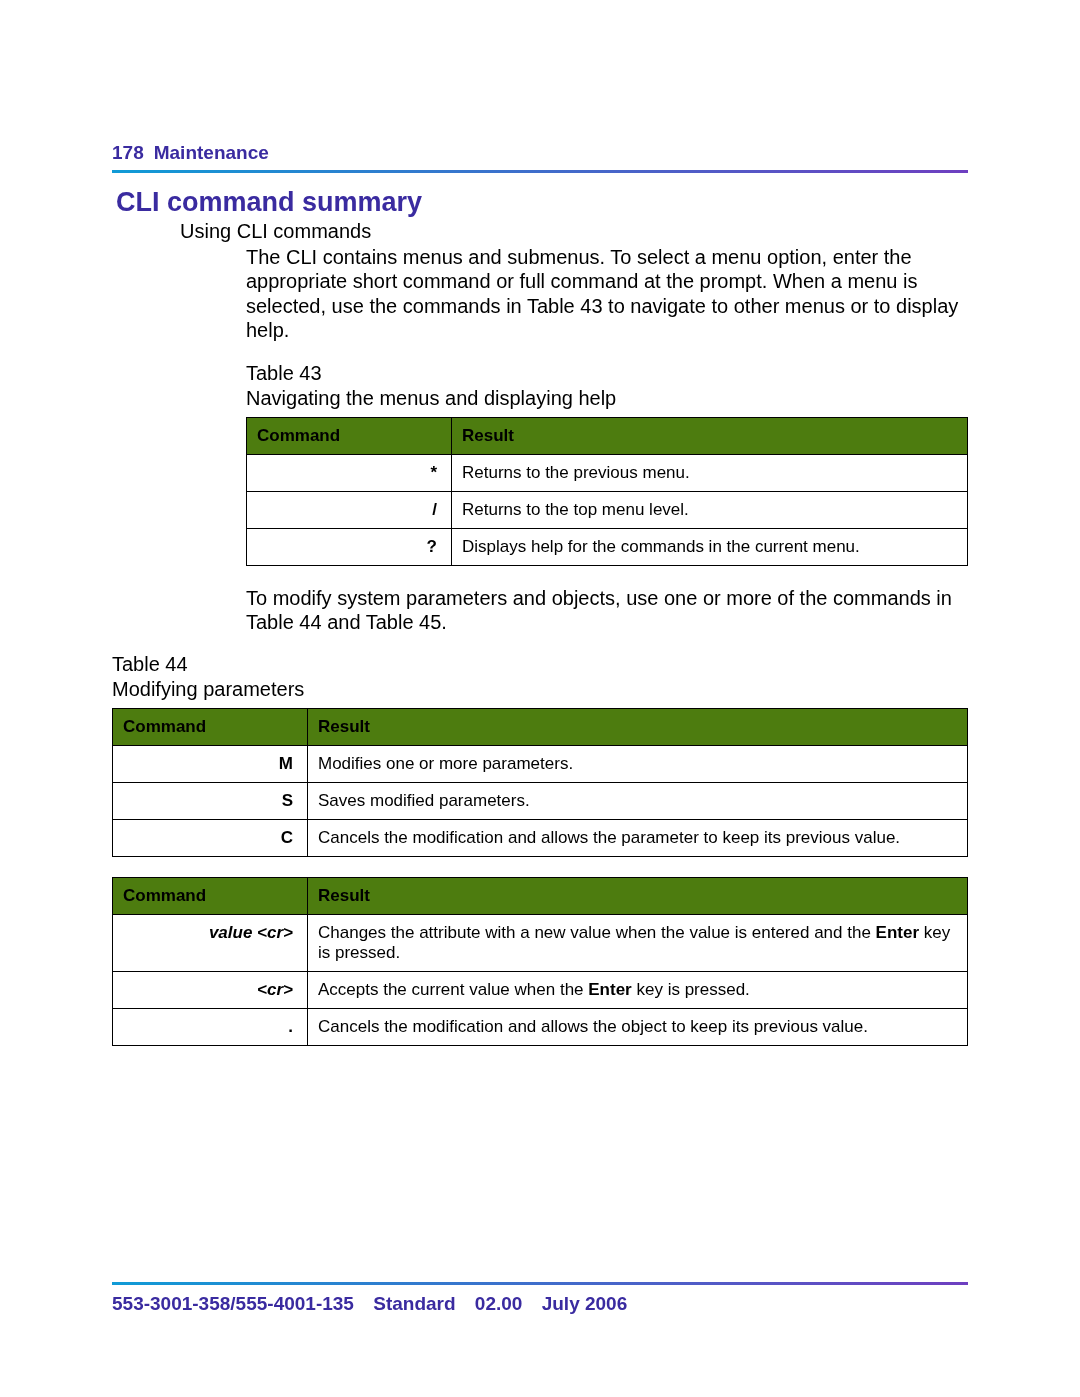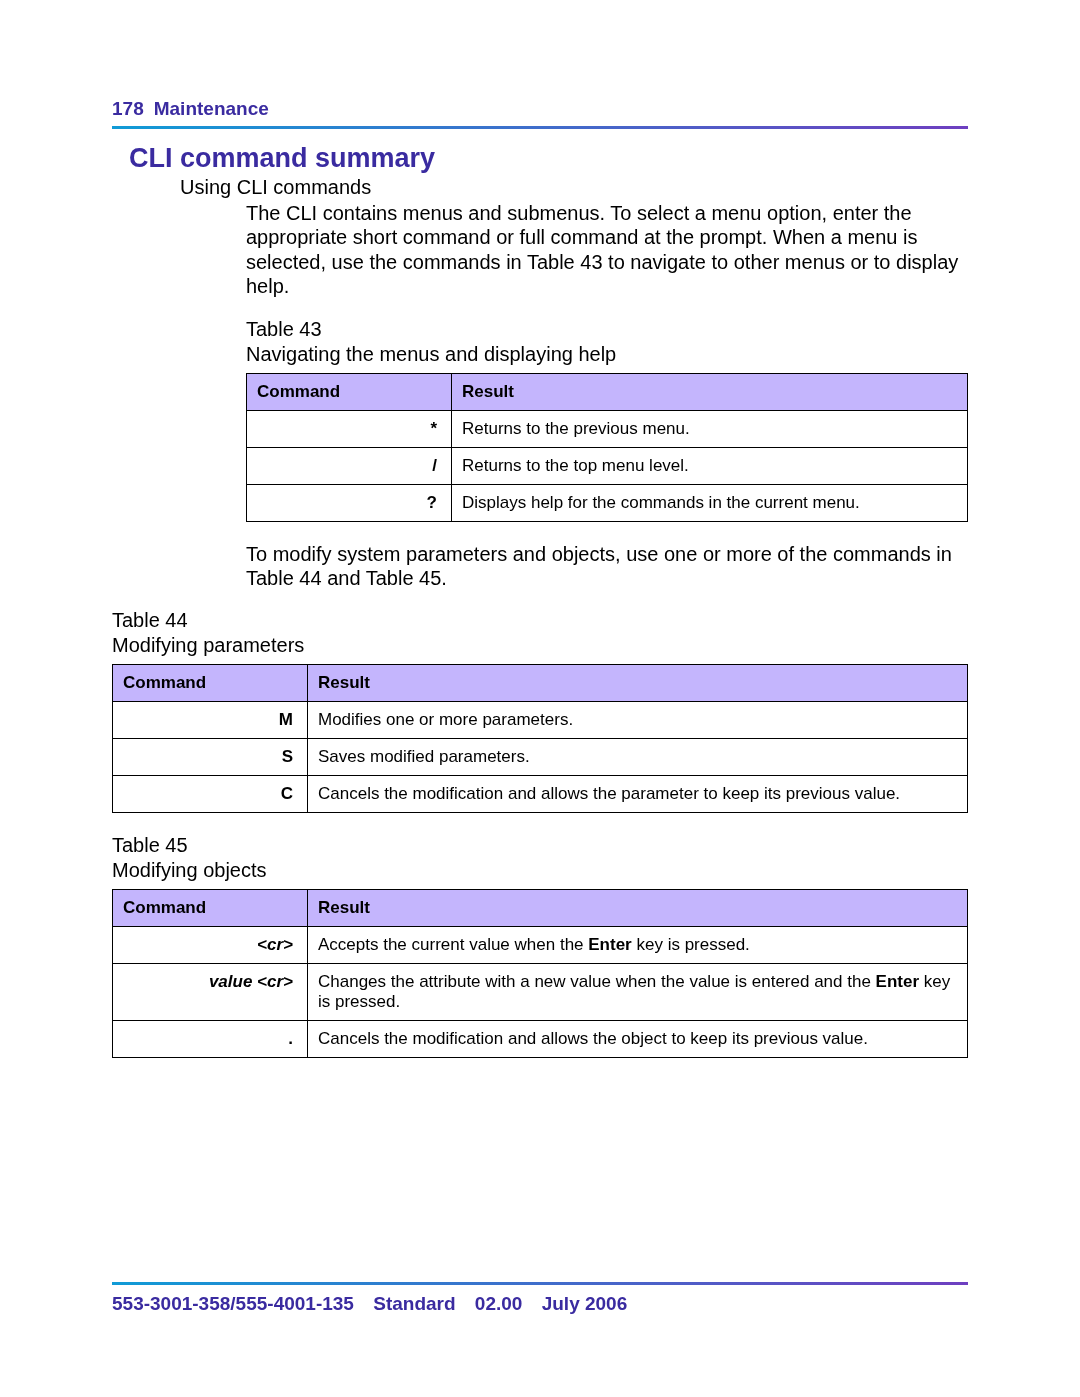--- a/index.html
+++ b/index.html
@@ -14,32 +14,33 @@
     padding: 98px 112px 60px 112px;
     box-sizing: border-box;
     position: relative;
     min-height: 1397px;
   }
   .running-head {
     color: #3a2ba0;
     font-weight: bold;
     font-size: 19px;
     margin-bottom: 6px;
+    margin-top: 44px;
   }
   .running-head .num { margin-right: 10px; }
   .rule-top {
     height: 3px;
     background: linear-gradient(to right, #109bd6, #6e3fc0);
     margin-bottom: 14px;
   }
   .h1 {
     color: #3a2ba0;
     font-weight: bold;
     font-size: 27px;
-    margin: 0 0 2px 17px;
+    margin: 0 0 2px 4px;
   }
   .h2 {
     font-weight: normal;
     font-size: 20px;
     margin: 0 0 2px 0;
     padding-left: 68px;
   }
   .para {
     font-size: 20px;
     line-height: 1.22;
@@ -56,21 +57,21 @@
   .block-wide { padding-left: 0; }
 
   table.t {
     border-collapse: collapse;
     width: 100%;
     font-size: 17px;
     margin-bottom: 20px;
   }
   table.t43 { width: 722px; }
   table.t th {
-    background: #c4b5fd;
+    background: #4d7c0f;
     color: #000;
     text-align: left;
     font-weight: bold;
     padding: 8px 10px;
     border: 1px solid #000;
   }
   table.t td {
     border: 1px solid #000;
     padding: 8px 10px;
     vertical-align: top;
@@ -168,39 +169,35 @@
           </tr>
           <tr>
             <td class="cmd">C</td>
             <td>Cancels the modification and allows the parameter to keep its previous value.</td>
           </tr>
         </tbody>
     </table>
   </div>
 
   <div class="block-wide">
-    <div class="table-title">
-      <span>Table 45</span><br>
-      <span>Modifying objects</span>
-    </div>
     <table class="t">
       <tbody>
           <tr>
         <th style="width:170px">Command</th>
         <th>Result</th>
       </tr>
       </tbody>
         <tbody>
           <tr>
+            <td class="cmd"><span class="ital">value &lt;cr&gt;</span></td>
+            <td>Changes the attribute with a new value when the value is entered and the <b>Enter</b> key is pressed.</td>
+          </tr>
+          <tr>
             <td class="cmd"><span class="ital">&lt;cr&gt;</span></td>
             <td>Accepts the current value when the <b>Enter</b> key is pressed.</td>
-          </tr>
-          <tr>
-            <td class="cmd"><span class="ital">value &lt;cr&gt;</span></td>
-            <td>Changes the attribute with a new value when the value is entered and the <b>Enter</b> key is pressed.</td>
           </tr>
           <tr>
             <td class="cmd"><b>.</b></td>
             <td>Cancels the modification and allows the object to keep its previous value.</td>
           </tr>
         </tbody>
     </table>
   </div>
 
   <div class="footer-wrap">

